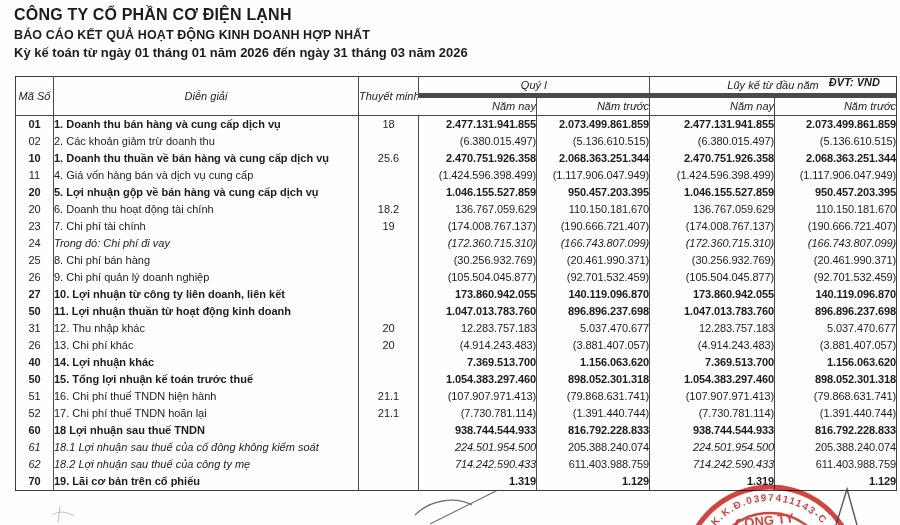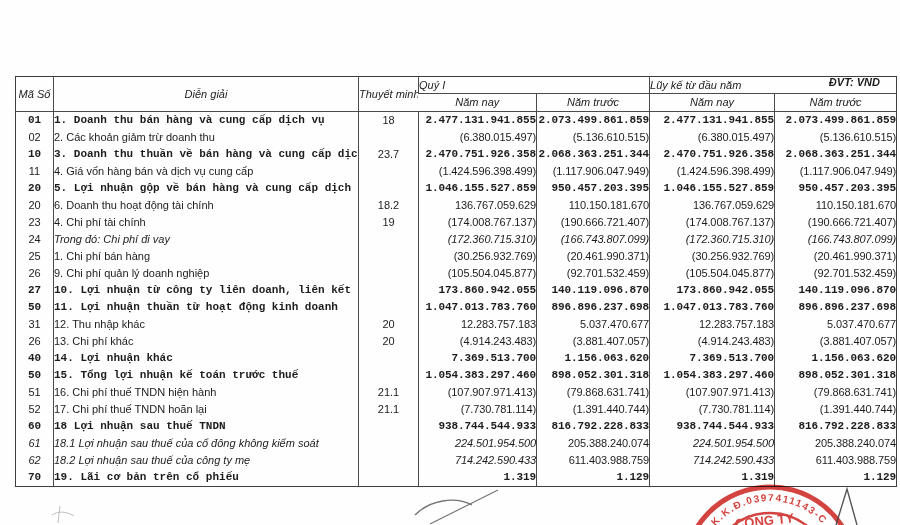--- a/index.html
+++ b/index.html
@@ -32,49 +32,54 @@
   .fin-table th, .fin-table td{
     border-left:1px solid #4a4a4a;
     padding:0;margin:0;white-space:nowrap;overflow:hidden;
   }
   .fin-table th:first-child, .fin-table td:first-child{border-left:none;}
   thead th{
     font-weight:400;font-style:italic;font-size:11px;
     vertical-align:middle;white-space:normal;line-height:13px;
   }
   thead{border-bottom:1px solid #4a4a4a;}
-  .group-head{border-bottom:1px solid #3b82f6;height:16px;text-align:left;}
-  .sub-head{height:17px;text-align:center;padding-right:12px;}
+  .group-head{border-bottom:5px solid #3b82f6;height:16px;text-align:center;}
+  .sub-head{height:17px;text-align:right;padding-right:12px;}
   .head-code,.head-note{text-align:center;}
   .head-desc{text-align:center;}
 
   tbody td{height:17px;line-height:17px;}
   .c-code{text-align:center;}
   .c-label{text-align:left;padding-left:6px;}
   .c-note{text-align:center;}
   .c-num{text-align:right;padding-right:7px;letter-spacing:-.1px;}
 
-  .row-bold .c-code,.row-bold .c-label,.row-bold .c-num{font-weight:700;font-family:Liberation Mono, monospace;}
+  .row-bold .c-code,.row-bold .c-label,.row-bold .c-num{font-weight:700;}
   .row-italic .c-code,.row-italic .c-label,
   .row-italic .q1c,.row-italic .ytdc{font-style:italic;}
   .row-italic-all .c-label,.row-italic-all .c-num{font-style:italic;}
 
   
   .mark{position:absolute;pointer-events:none;}
   #stamp{left:672px;top:483px;mix-blend-mode:multiply;opacity:.92;}
   #sig-curve{left:400px;top:488px;opacity:.85;}
   #left-tick{left:50px;top:503px;opacity:.55;}
   #caret-mark{left:833px;top:487px;opacity:.9;}
   .stamp-text{font-family:"Liberation Sans",sans-serif;font-weight:700;fill:#d13430;}
 </style>
 </head>
 <body>
 
 <div class="page">
 
+  <div class="letterhead">
+    <div class="company">CÔNG TY CỔ PHẦN CƠ ĐIỆN LẠNH</div>
+    <div class="report-title">BÁO CÁO KẾT QUẢ HOẠT ĐỘNG KINH DOANH HỢP NHẤT</div>
+    <div class="period">Kỳ kế toán từ ngày 01 tháng 01 năm 2026 đến ngày 31 tháng 03 năm 2026</div>
+  </div>
   <div class="unit">ĐVT: VND</div>
 
   <table class="fin-table">
     <colgroup>
       <col style="width:38px">
         <col style="width:305px">
         <col style="width:60px">
       <col style="width:118px">
         <col style="width:113px">
         <col style="width:125px">
@@ -109,22 +114,22 @@
       <td class="c-code">02</td>
       <td class="c-label">2. Các khoản giảm trừ doanh thu</td>
       <td class="c-note"></td>
       <td class="c-num q1c">(6.380.015.497)</td>
       <td class="c-num q1p">(5.136.610.515)</td>
       <td class="c-num ytdc">(6.380.015.497)</td>
       <td class="c-num ytdp">(5.136.610.515)</td>
     </tr>
         <tr class="row-bold">
       <td class="c-code">10</td>
-      <td class="c-label">3. Doanh thu thuần về bán hàng và cung cấp dịch vụ</td>
-      <td class="c-note">23.7</td>
+      <td class="c-label">1. Doanh thu thuần về bán hàng và cung cấp dịch vụ</td>
+      <td class="c-note">25.6</td>
       <td class="c-num q1c">2.470.751.926.358</td>
       <td class="c-num q1p">2.068.363.251.344</td>
       <td class="c-num ytdc">2.470.751.926.358</td>
       <td class="c-num ytdp">2.068.363.251.344</td>
     </tr>
         <tr class="row-normal">
       <td class="c-code">11</td>
       <td class="c-label">4. Giá vốn hàng bán và dịch vụ cung cấp</td>
       <td class="c-note"></td>
       <td class="c-num q1c">(1.424.596.398.499)</td>
@@ -145,39 +150,39 @@
       <td class="c-code">20</td>
       <td class="c-label">6. Doanh thu hoạt động tài chính</td>
       <td class="c-note">18.2</td>
       <td class="c-num q1c">136.767.059.629</td>
       <td class="c-num q1p">110.150.181.670</td>
       <td class="c-num ytdc">136.767.059.629</td>
       <td class="c-num ytdp">110.150.181.670</td>
     </tr>
         <tr class="row-normal">
       <td class="c-code">23</td>
-      <td class="c-label">4. Chi phí tài chính</td>
+      <td class="c-label">7. Chi phí tài chính</td>
       <td class="c-note">19</td>
       <td class="c-num q1c">(174.008.767.137)</td>
       <td class="c-num q1p">(190.666.721.407)</td>
       <td class="c-num ytdc">(174.008.767.137)</td>
       <td class="c-num ytdp">(190.666.721.407)</td>
     </tr>
         <tr class="row-italic-all">
       <td class="c-code">24</td>
       <td class="c-label">Trong đó:  Chi phí đi vay</td>
       <td class="c-note"></td>
       <td class="c-num q1c">(172.360.715.310)</td>
       <td class="c-num q1p">(166.743.807.099)</td>
       <td class="c-num ytdc">(172.360.715.310)</td>
       <td class="c-num ytdp">(166.743.807.099)</td>
     </tr>
         <tr class="row-normal">
       <td class="c-code">25</td>
-      <td class="c-label">1. Chi phí bán hàng</td>
+      <td class="c-label">8. Chi phí bán hàng</td>
       <td class="c-note"></td>
       <td class="c-num q1c">(30.256.932.769)</td>
       <td class="c-num q1p">(20.461.990.371)</td>
       <td class="c-num ytdc">(30.256.932.769)</td>
       <td class="c-num ytdp">(20.461.990.371)</td>
     </tr>
         <tr class="row-normal">
       <td class="c-code">26</td>
       <td class="c-label">9. Chi phí quản lý doanh nghiệp</td>
       <td class="c-note"></td>

